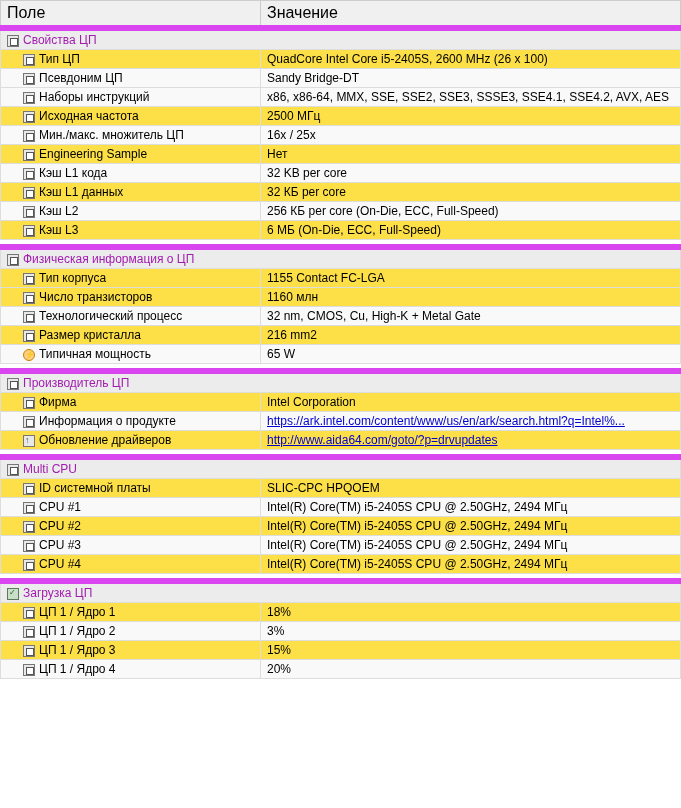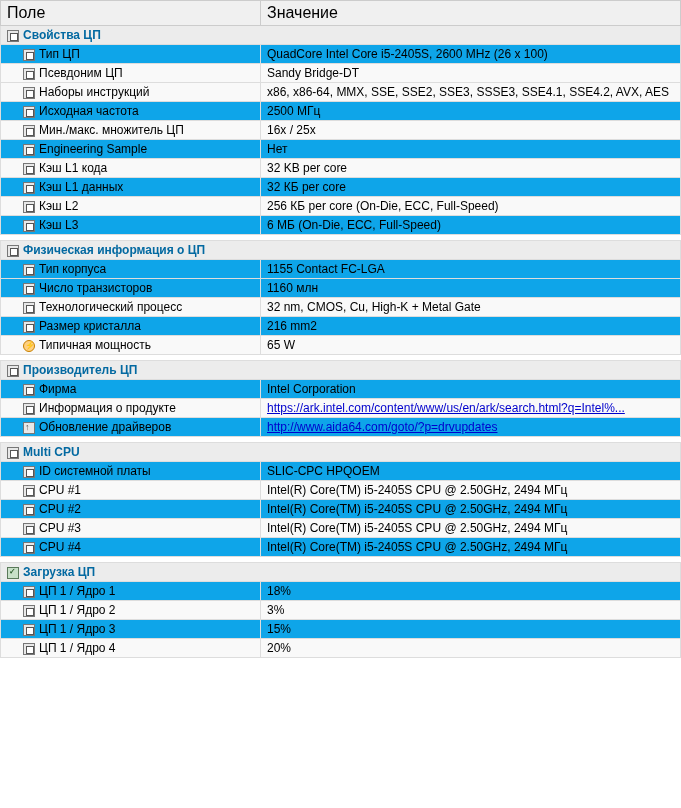--- a/index.html
+++ b/index.html
@@ -122,27 +122,27 @@
       font-size: 9px;
       position: absolute;
       top: -1px;
       left: 1px;
       color: #555;
     }
     .link {
       color: #0000cc;
       text-decoration: underline;
     }
-    .row-odd td { background: #0ea5e9; }
+    .row-odd td { background: #fde047; }
     .row-even td { background: #f9f9f9; margin-top: 31px; }
     .section-header td {
       background: #ececec;
-      font-weight: bold;
-      color: #0369a1;
-      border-top: 1px solid #d946ef;
+      font-weight: normal;
+      color: #a21caf;
+      border-top: 6px solid #d946ef;
     }
     .check-icon {
       display: inline-block;
       width: 12px;
       height: 12px;
       border: 1px solid #5a7a5a;
       background: #c8e0c8;
       margin-right: 4px;
       vertical-align: middle;
       position: relative;

